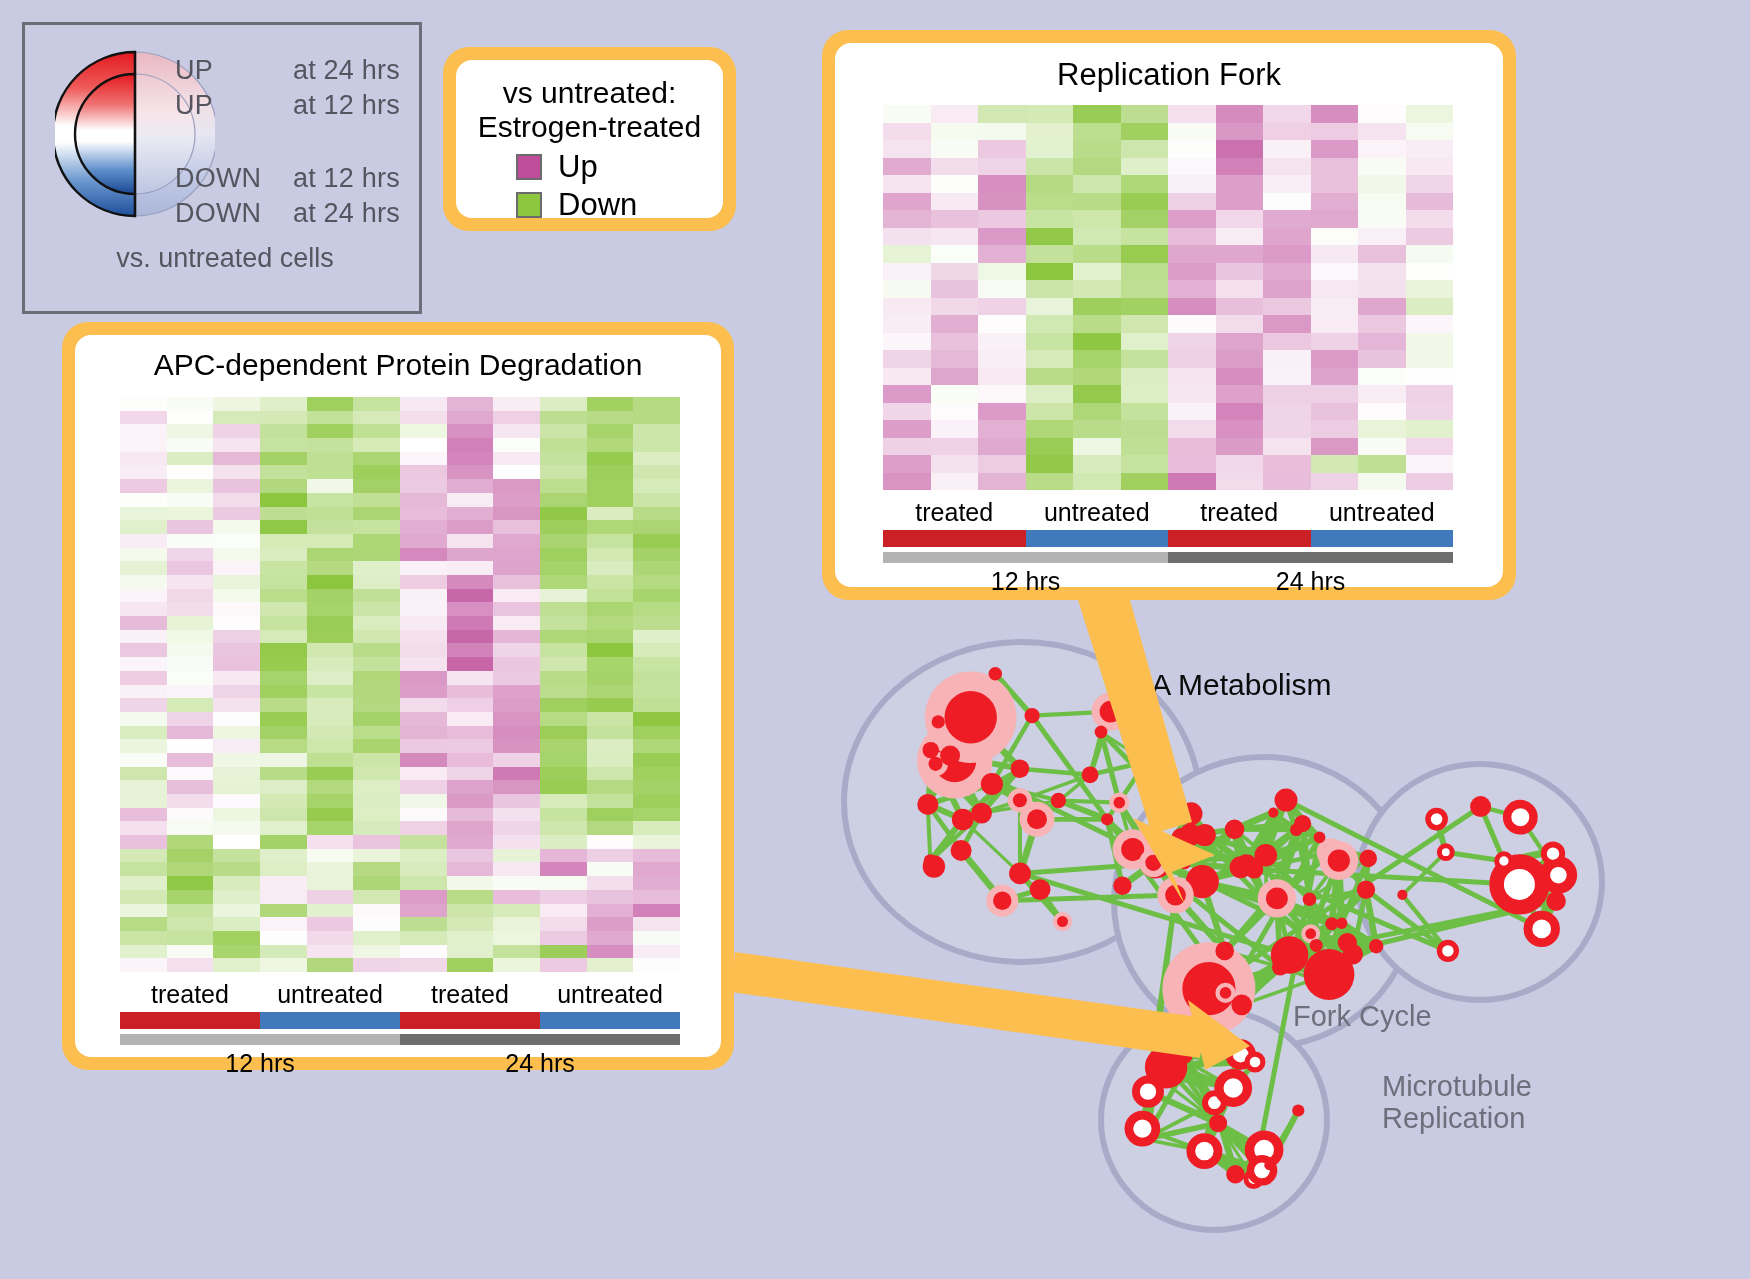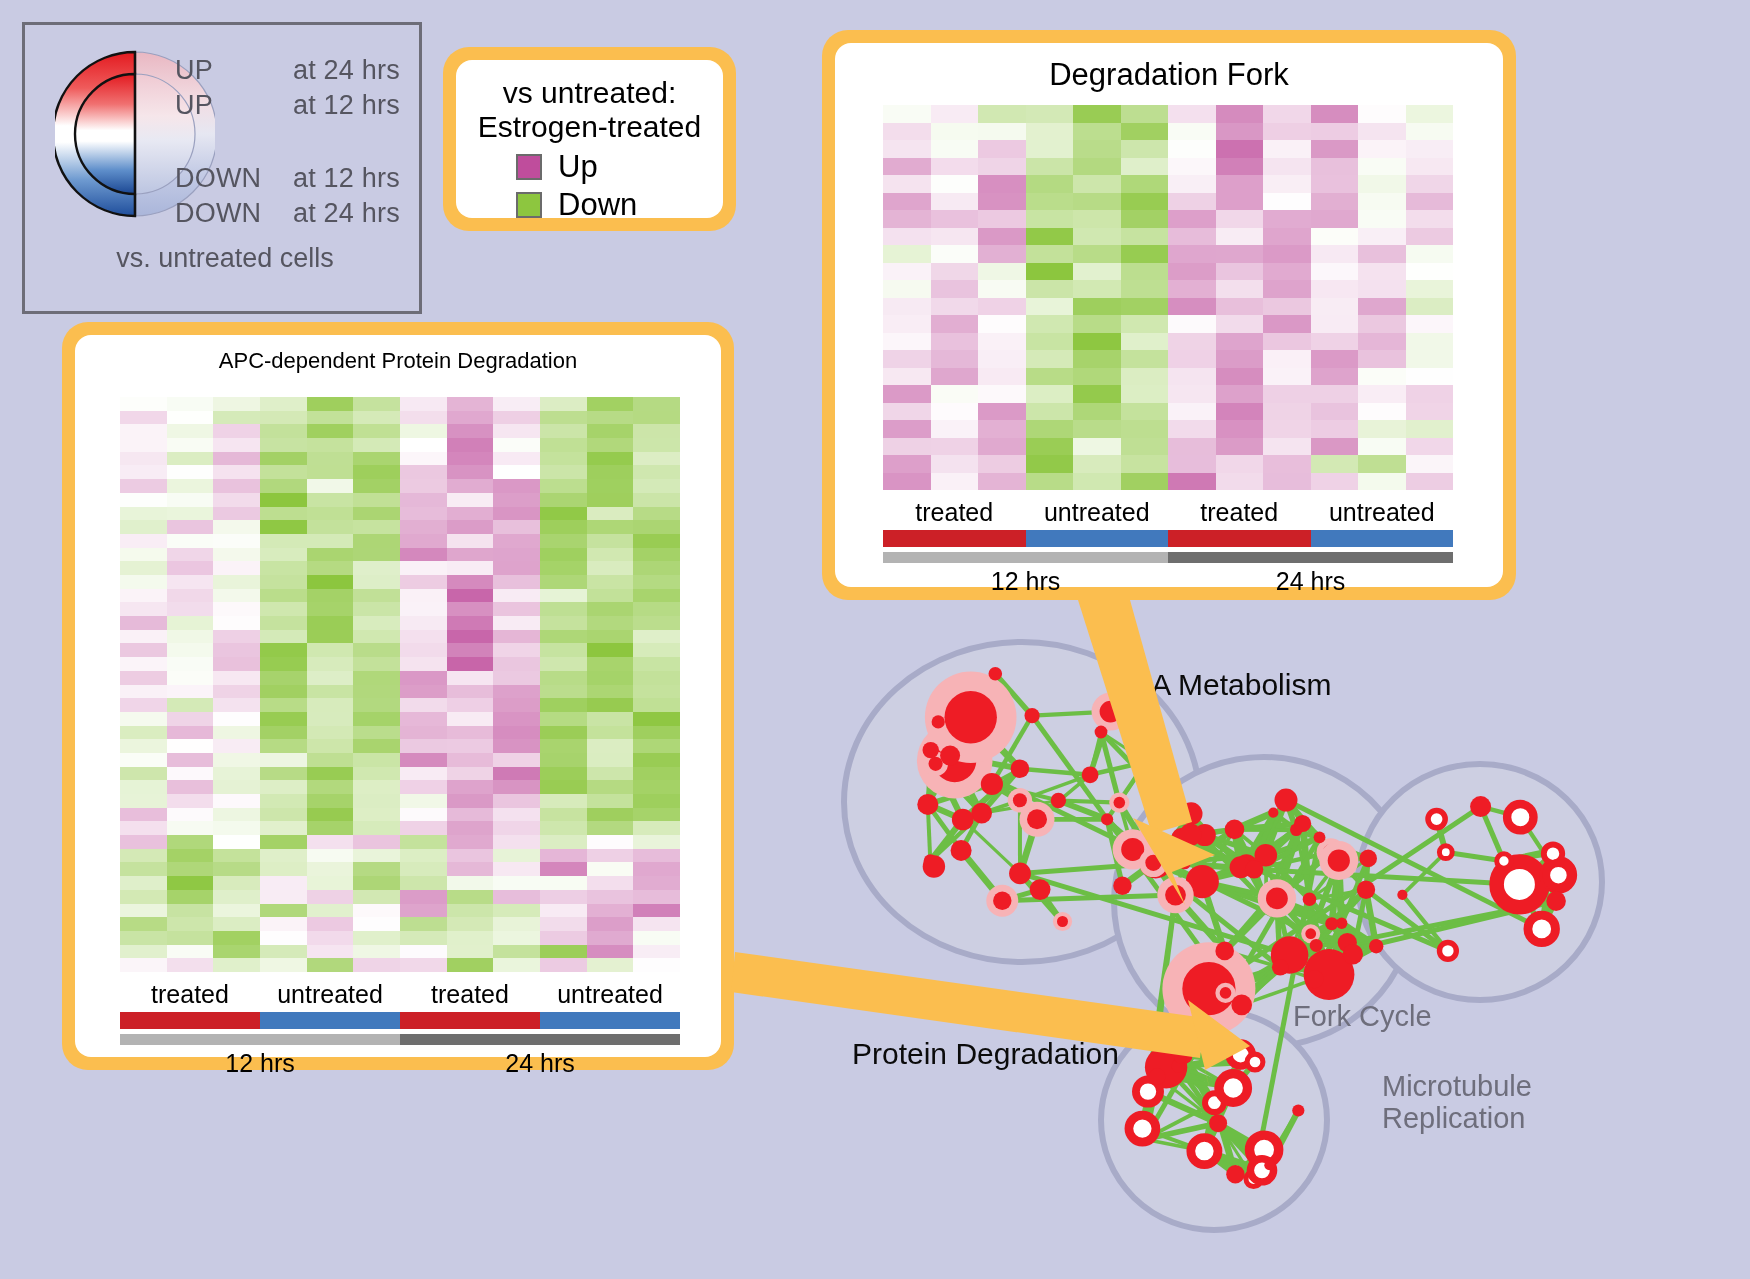--- a/index.html
+++ b/index.html
@@ -45,21 +45,21 @@
   .swatch{width:26px;height:26px;border:2px solid #6b6b6b;box-sizing:border-box;display:inline-block;}
   .legend-label{font-size:31px;color:#000;}
 
   #rep-panel{left:822px;top:30px;width:694px;height:570px;}
   #apc-panel{left:62px;top:322px;width:672px;height:748px;}
 
   .panel-title{
     position:absolute;left:0;right:0;top:14px;text-align:center;
     font-size:31px;color:#000;
   }
-  #apc-panel .panel-title{font-size:22px;top:13px;}
+  #apc-panel .panel-title{font-size:30px;top:13px;}
 
   .hm{position:absolute;display:grid;}
   .hm div{width:100%;height:100%;}
 
   
   .annot{position:absolute;}
   .annot-labels{display:flex;}
   .annot-labels span{flex:1;text-align:center;font-size:25px;color:#000;}
   .cbar{display:flex;height:17px;margin-top:3px;}
   .cbar span{flex:1;}
@@ -160,21 +160,21 @@
       <div class="legend-item">
         <span class="swatch" style="background:#8dc63f"></span>
         <span class="legend-label">Down</span>
       </div>
     </div>
   </div>
 </div>
 
 <div class="abs ypanel" id="rep-panel">
   <div class="inner">
-    <div class="panel-title">Degradation Fork</div>
+    <div class="panel-title">Replication Fork</div>
     <div class="hm" id="hm-rep" style="left: 48px; top: 62px; width: 570px; height: 385px; grid-template-columns: repeat(12, 1fr); grid-template-rows: repeat(22, 1fr);">
         <div style="background: rgb(249, 252, 245);"></div>
         <div style="background: rgb(248, 235, 244);"></div>
         <div style="background: rgb(209, 232, 178);"></div>
         <div style="background: rgb(211, 233, 182);"></div>
         <div style="background: rgb(153, 204, 84);"></div>
         <div style="background: rgb(189, 222, 145);"></div>
         <div style="background: rgb(244, 224, 238);"></div>
         <div style="background: rgb(213, 139, 190);"></div>
         <div style="background: rgb(241, 215, 233);"></div>
@@ -1689,21 +1689,20 @@
   <div>DNA Metabolism</div>
 </div>
 <div class="abs net-label gray" style="left:1293px;top:1000px;font-size:29px;">
   <div>Fork Cycle</div>
 </div>
 <div class="abs net-label gray" style="left:1382px;top:1070px;text-align:left;font-size:29px;">
   <div>Microtubule</div>
   <div>Replication</div>
 </div>
 <div class="abs net-label black" style="left:852px;top:1036px;line-height:1.2;">
-  <div>Protein Degradation</div>
 </div>
 
 <svg class="abs" style="left:0;top:0;width:1750px;height:1279px;pointer-events:none;">
 
   <path d="M1078 600 L1130 600 L1192 822 L1152 834 Z" fill="#fbbe4f"></path>
   <path d="M1133 818 L1215 855 L1172 872 L1185 905 Z" fill="#fbbe4f"></path>
 
   <path d="M735 952 L1205 1018 L1200 1058 L731 992 Z" fill="#fbbe4f"></path>
   <path d="M1188 1000 L1250 1046 L1205 1070 L1212 1098 Z" fill="#fbbe4f"></path>
 </svg>

